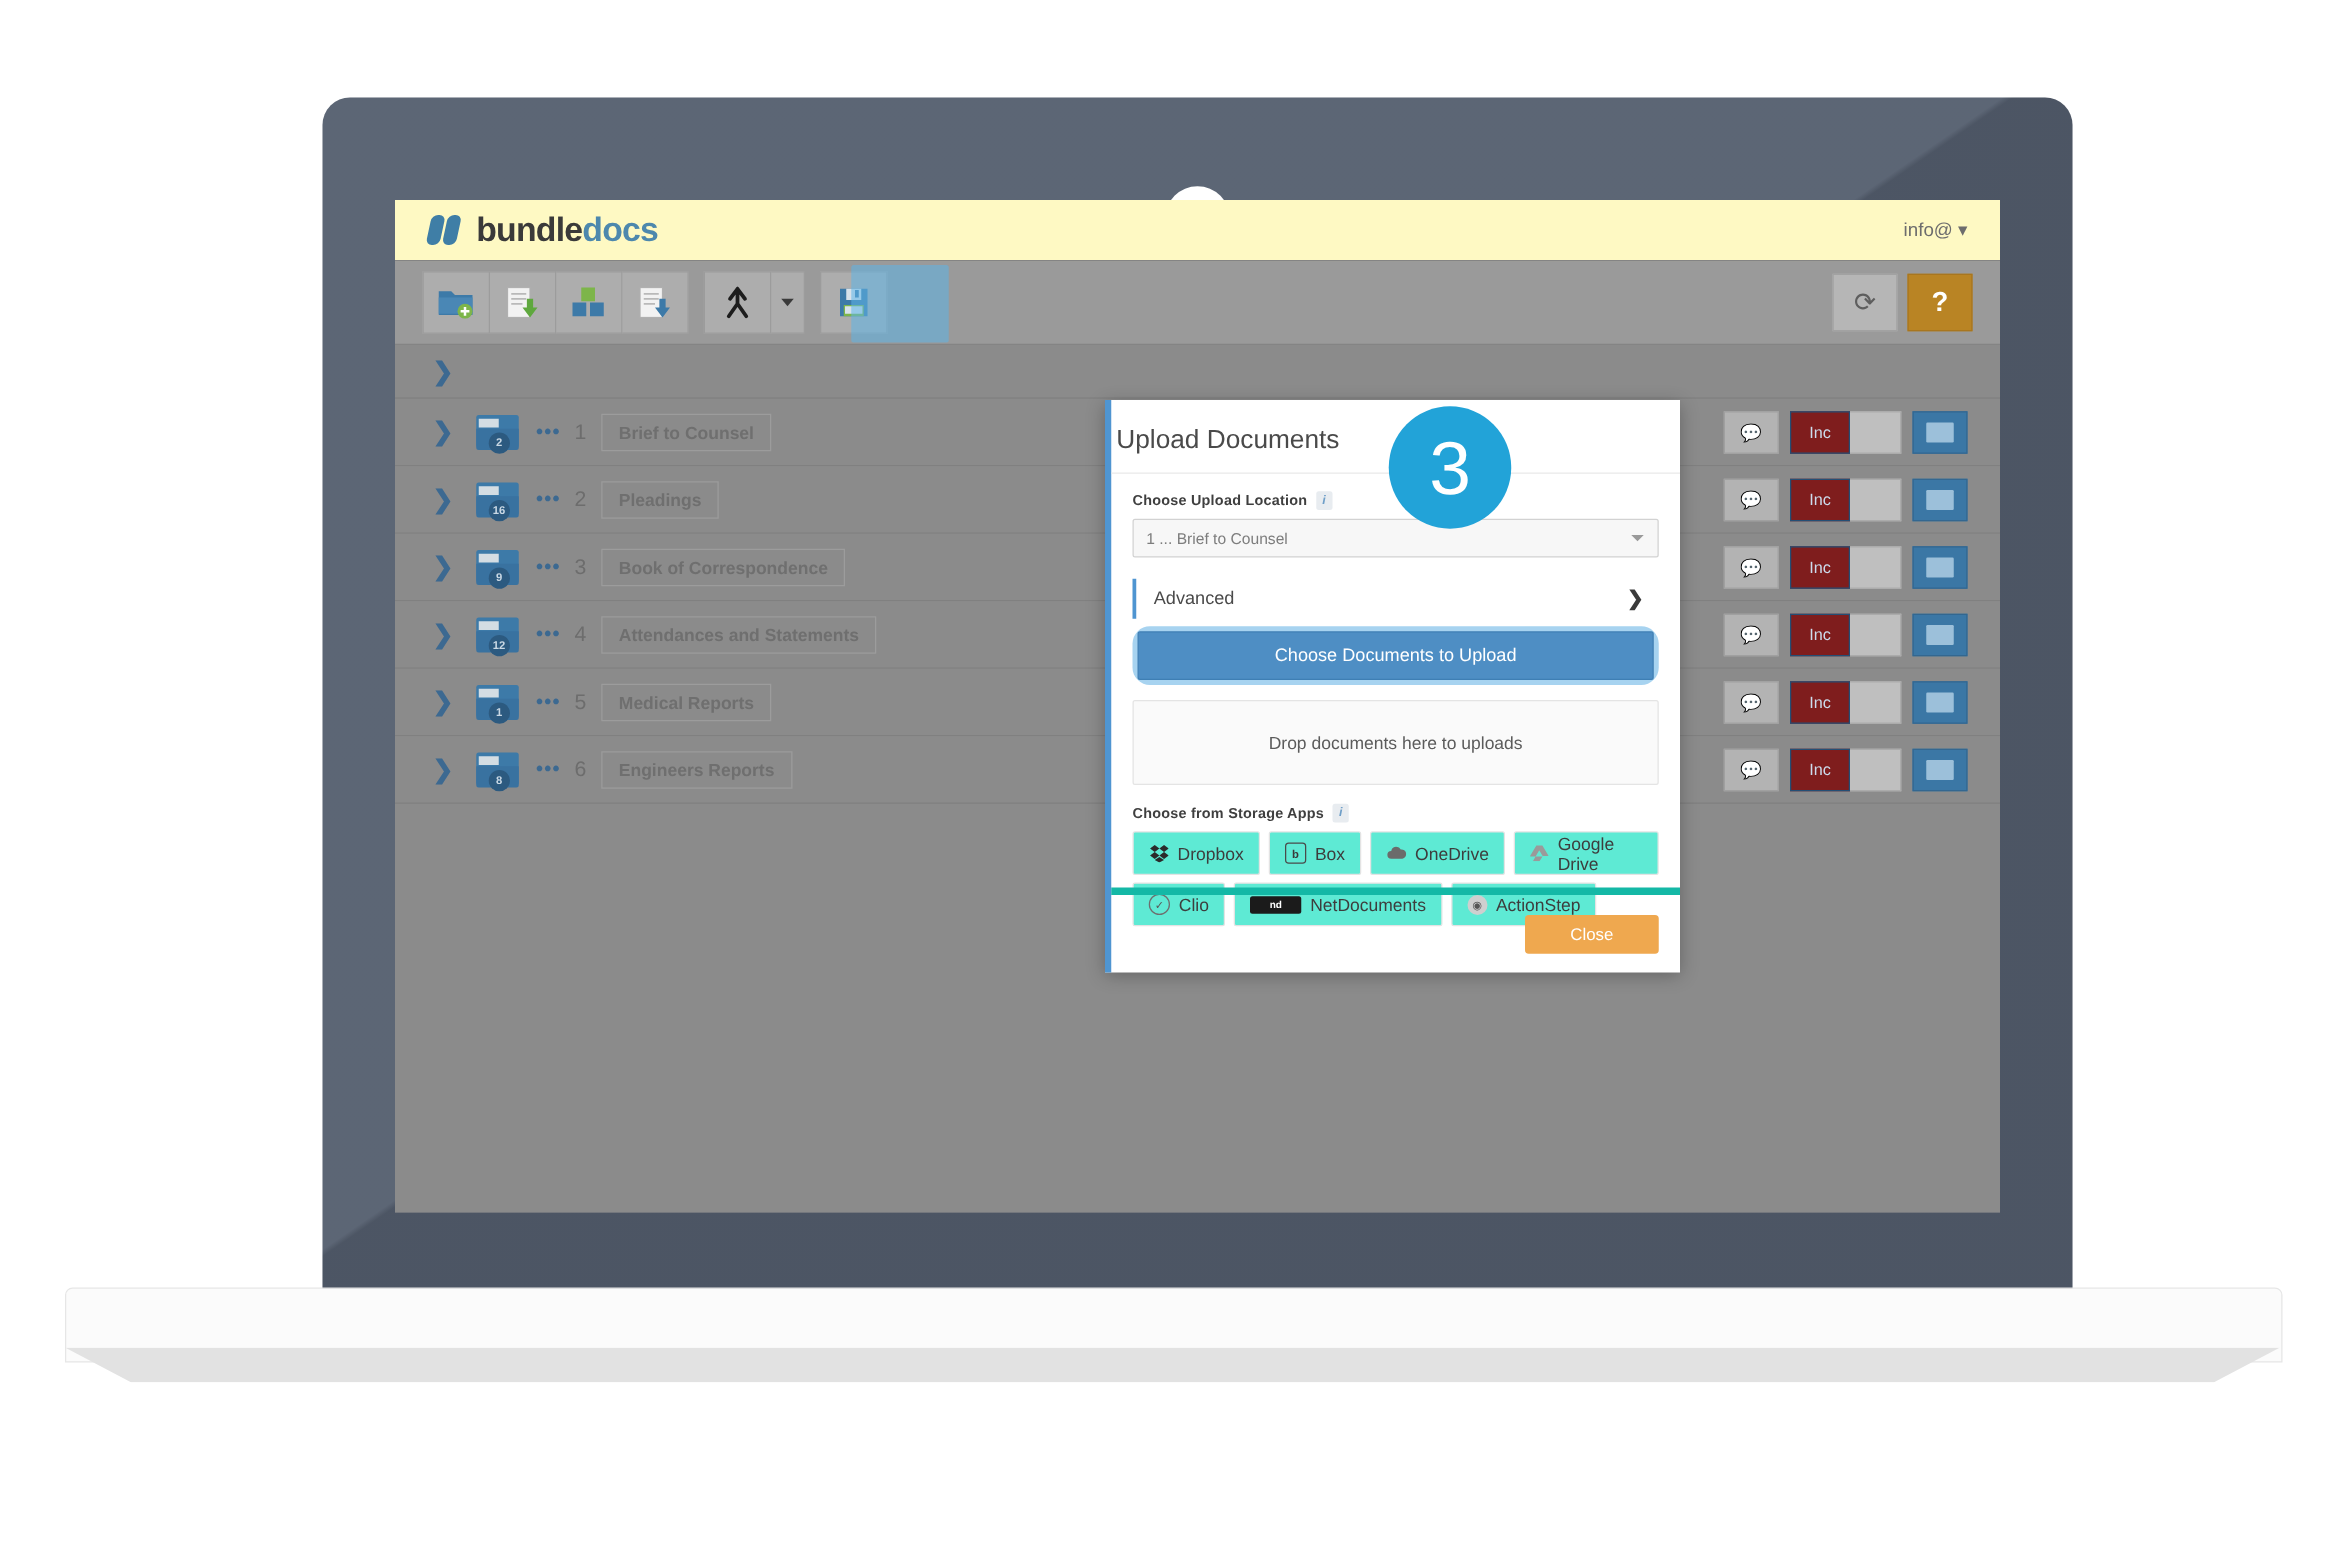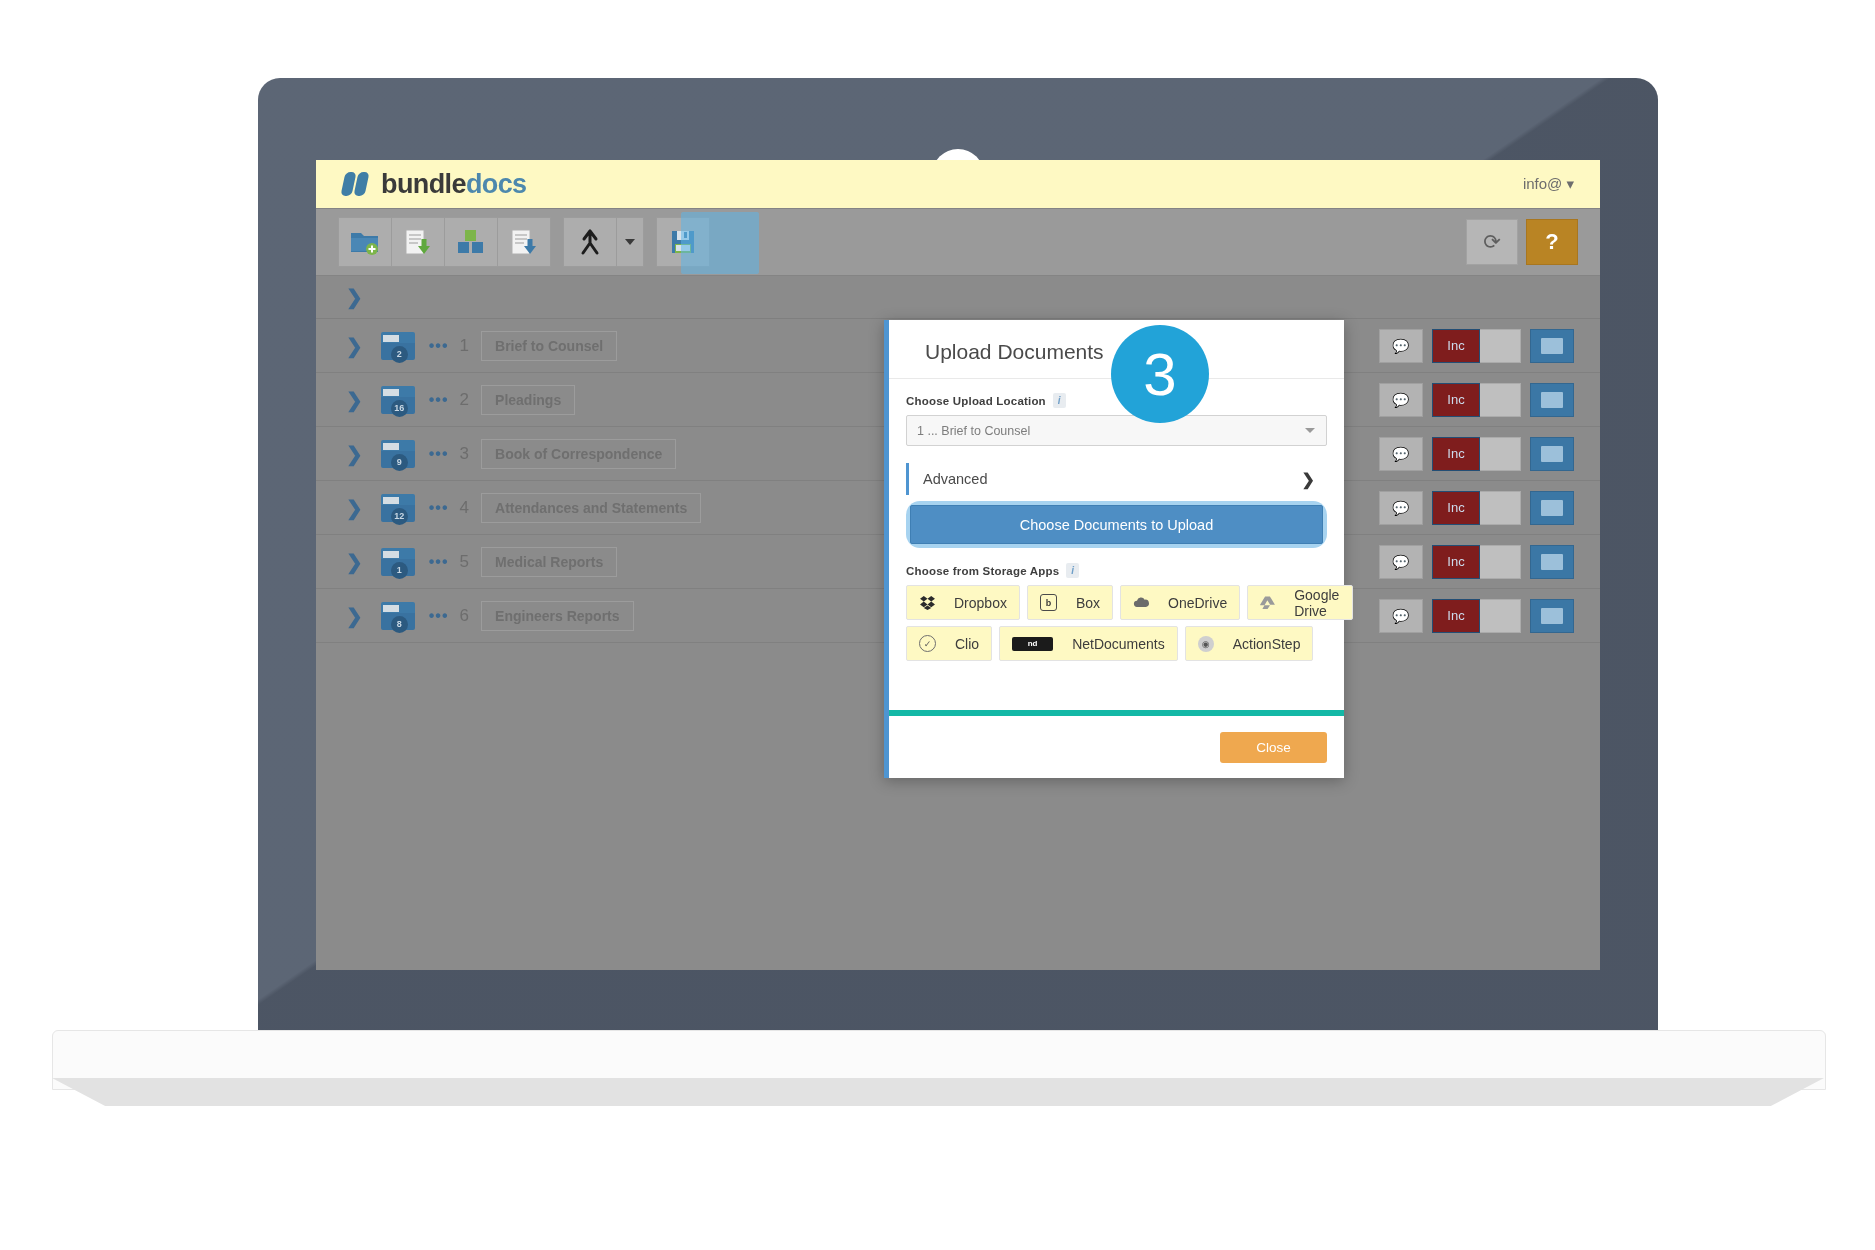--- a/index.html
+++ b/index.html
@@ -120,21 +120,21 @@
   .rr-folder { width:42px;height:32px;background:#3b77a5;border:1px solid #336790;
     display:flex;align-items:center;justify-content:center;}
   .rr-folder i { display:block;width:22px;height:16px;background:#9cc0da;border-radius:1px; }
 
   
   .modal {
     position:absolute; left:568px; top:160px; width:455px; height:458px;
     background:#ffffff; border-left:5px solid #4f95d1;
     box-shadow:0 3px 14px rgba(0,0,0,0.28);
   }
-  .modal-head { padding:20px 22px 14px 36px; border-bottom:1px solid #e9e9e9; }
+  .modal-head { padding:20px 22px 14px 4px; border-bottom:1px solid #e9e9e9; }
   .modal-title { font-size:21px; color:#4a4a4a; font-weight:normal; }
   .modal-body { padding:14px 17px 0 17px; }
 
   .field-label { font-size:11.5px; font-weight:bold; color:#3f3f3f; letter-spacing:0.2px;
     display:flex; align-items:center; gap:7px; margin-bottom:7px; }
   .info-badge { width:13px;height:15px;background:#e8ecf0;border-radius:2px;color:#6f9fc8;
     font-size:10px;font-weight:bold;display:flex;align-items:center;justify-content:center;
     font-style:italic;}
 
   .select-box {
@@ -161,22 +161,22 @@
 
   .dropzone {
     margin-top:12px; height:66px; background:#fafafa; border:1px solid #e4e4e4; border-radius:2px;
     display:flex; align-items:center; justify-content:center;
     color:#5b5b5b; font-size:14px;
   }
 
   .storage-label { margin-top:15px; }
   .storage-row { display:flex; gap:7px; margin-top:6px; }
   .app-btn {
-    height:33px; background:#fef9c3; border:1px solid #e3e3e3; border-radius:2px;
-    display:flex; align-items:center; gap:19px; padding:0 12px; font-size:14px; color:#3d3d3d;
+    height:33px; background:#5eead4; border:1px solid #e3e3e3; border-radius:2px;
+    display:flex; align-items:center; gap:7px; padding:0 12px; font-size:14px; color:#3d3d3d;
   }
   .glyph { width:16px;height:16px;display:flex;align-items:center;justify-content:center;font-size:13px;}
   .g-dropbox { color:#2a2a2a; }
   .g-box { width:15px;height:15px;border:1.6px solid #4a4a4a;border-radius:3px;
     font-size:9px;font-weight:bold;color:#3a3a3a; }
   .g-onedrive { color:#6b6b6b; font-size:15px; }
   .g-gdrive { color:#8a8a8a; font-size:14px; }
   .g-clio { width:15px;height:15px;border:1.6px solid #6e6e6e;border-radius:50%;
     font-size:9px;color:#5a5a5a; }
   .g-nd { width:41px;height:14px;background:#1b1b1b;color:#fff;font-size:8px;font-weight:bold;
@@ -452,20 +452,23 @@
 
         <div class="advanced-row">
           <span class="advanced-label">Advanced</span>
           <span class="advanced-arrow">❯</span>
         </div>
 
         <div class="choose-wrap">
           <div class="choose-btn">Choose Documents to Upload</div>
         </div>
 
+        <div class="dropzone">
+          <span>Drop documents here to uploads</span>
+        </div>
 
         <div class="field-label storage-label">
           <span>Choose from Storage Apps</span>
           <span class="info-badge">i</span>
         </div>
 
         <div class="storage-row">
           <div class="app-btn">
             <span class="glyph g-dropbox">
               <svg width="15" height="14" viewBox="0 0 16 15">

